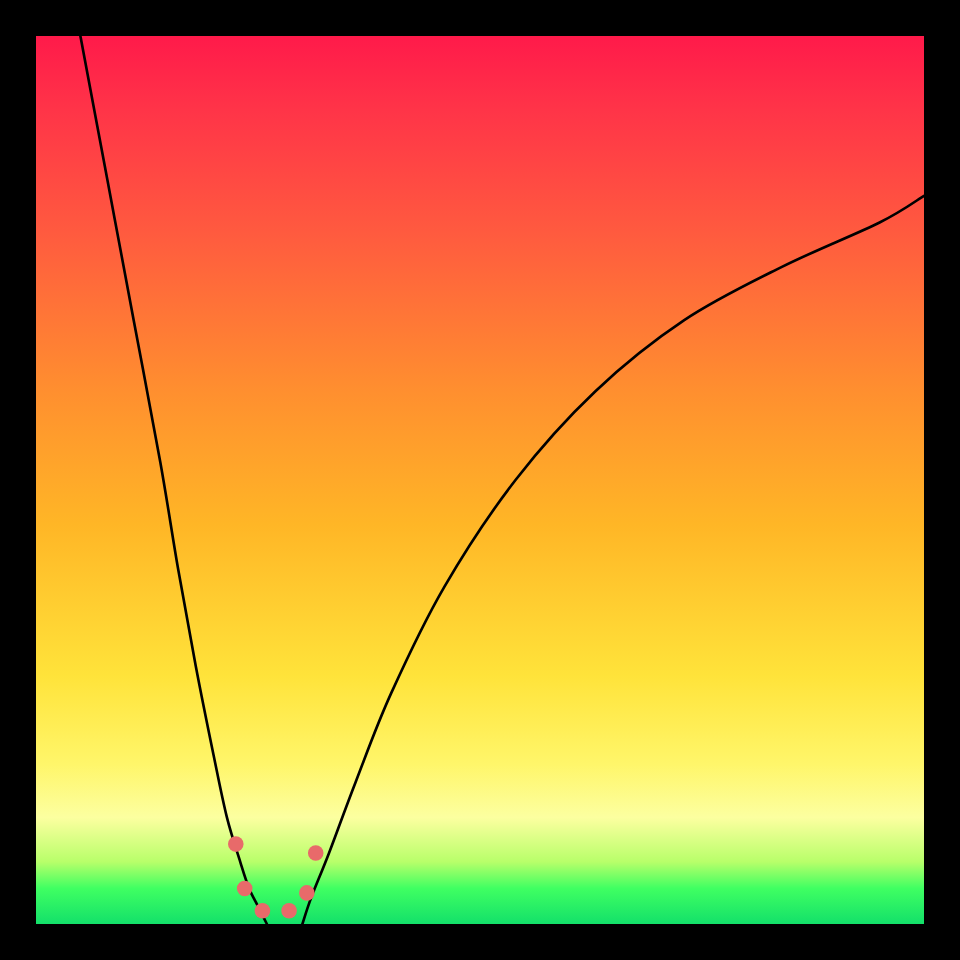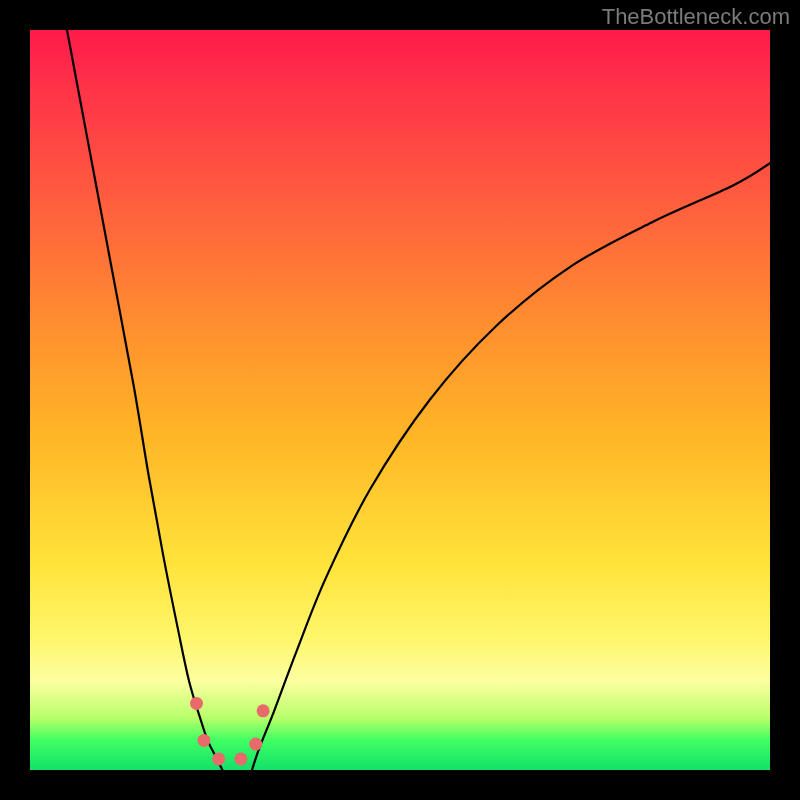--- a/index.html
+++ b/index.html
@@ -56,21 +56,20 @@
     top: 0;
     width: 740px;
     height: 740px;
     overflow: visible;
   }
 </style>
 </head>
 <body>
 
 <div class="frame">
-  <div class="watermark">TheBottleneck.com</div>
   <div class="plot">
     <svg class="curves" viewBox="0 0 740 740" preserveAspectRatio="none">
       <path id="left-branch" fill="none" stroke="#000" stroke-width="2.2" stroke-linecap="round" d="M 37 0 C 40.7 19.73333333333333, 51.800000000000004 78.93333333333331, 59.2 118.39999999999998 C 66.60000000000001 157.86666666666665, 74 197.3333333333333, 81.4 236.79999999999995 C 88.80000000000001 276.26666666666665, 97.43333333333334 320.66666666666663, 103.60000000000001 355.2 C 109.76666666666668 389.73333333333335, 113.46666666666667 415.6333333333333, 118.4 444 C 123.33333333333334 472.3666666666667, 128.26666666666665 499.5, 133.2 525.4 C 138.13333333333333 551.3, 143.68333333333334 578.4333333333333, 148 599.4 C 152.31666666666666 620.3666666666667, 155.39999999999998 636.4000000000001, 159.1 651.2 C 162.8 666, 167.11666666666667 678.3333333333334, 170.20000000000002 688.2 C 173.28333333333336 698.0666666666667, 175.13333333333333 704.2333333333333, 177.6 710.4 C 180.06666666666666 716.5666666666666, 182.53333333333333 720.2666666666667, 185 725.2 C 187.46666666666667 730.1333333333334, 191.16666666666669 737.5333333333333, 192.4 740"></path>
       <path id="right-branch" fill="none" stroke="#000" stroke-width="2.2" stroke-linecap="round" d="M 222 740 C 223.23333333333335 736.3, 225.7 727.6666666666666, 229.4 717.8 C 233.10000000000002 707.9333333333333, 238.03333333333336 696.8333333333333, 244.20000000000002 680.8 C 250.36666666666667 664.7666666666667, 257.76666666666665 643.8, 266.4 621.6 C 275.0333333333333 599.4000000000001, 283.66666666666663 574.7333333333333, 296 547.6 C 308.33333333333337 520.4666666666667, 323.1333333333334 488.40000000000003, 340.40000000000003 458.8 C 357.6666666666667 429.2, 378.6333333333334 397.1333333333333, 399.6 370 C 420.56666666666666 342.8666666666667, 442.76666666666665 318.2, 466.2 296 C 489.6333333333333 273.8, 514.3 254.06666666666663, 540.1999999999999 236.79999999999995 C 566.0999999999999 219.53333333333327, 594.4666666666667 205.96666666666664, 621.6 192.39999999999998 C 648.7333333333333 178.83333333333331, 683.2666666666667 165.26666666666662, 703 155.39999999999998 C 722.7333333333333 145.53333333333333, 733.8333333333334 136.90000000000003, 740 133.20000000000005"></path>
       <g id="dots">
           <circle cx="166.5" cy="673.4" r="6.5" fill="#e86a6a"></circle>
           <circle cx="173.89999999999998" cy="710.4" r="6.5" fill="#e86a6a"></circle>
           <circle cx="188.70000000000002" cy="728.9" r="6.5" fill="#e86a6a"></circle>
           <circle cx="210.89999999999998" cy="728.9" r="6.5" fill="#e86a6a"></circle>
           <circle cx="225.7" cy="714.1" r="6.5" fill="#e86a6a"></circle>

